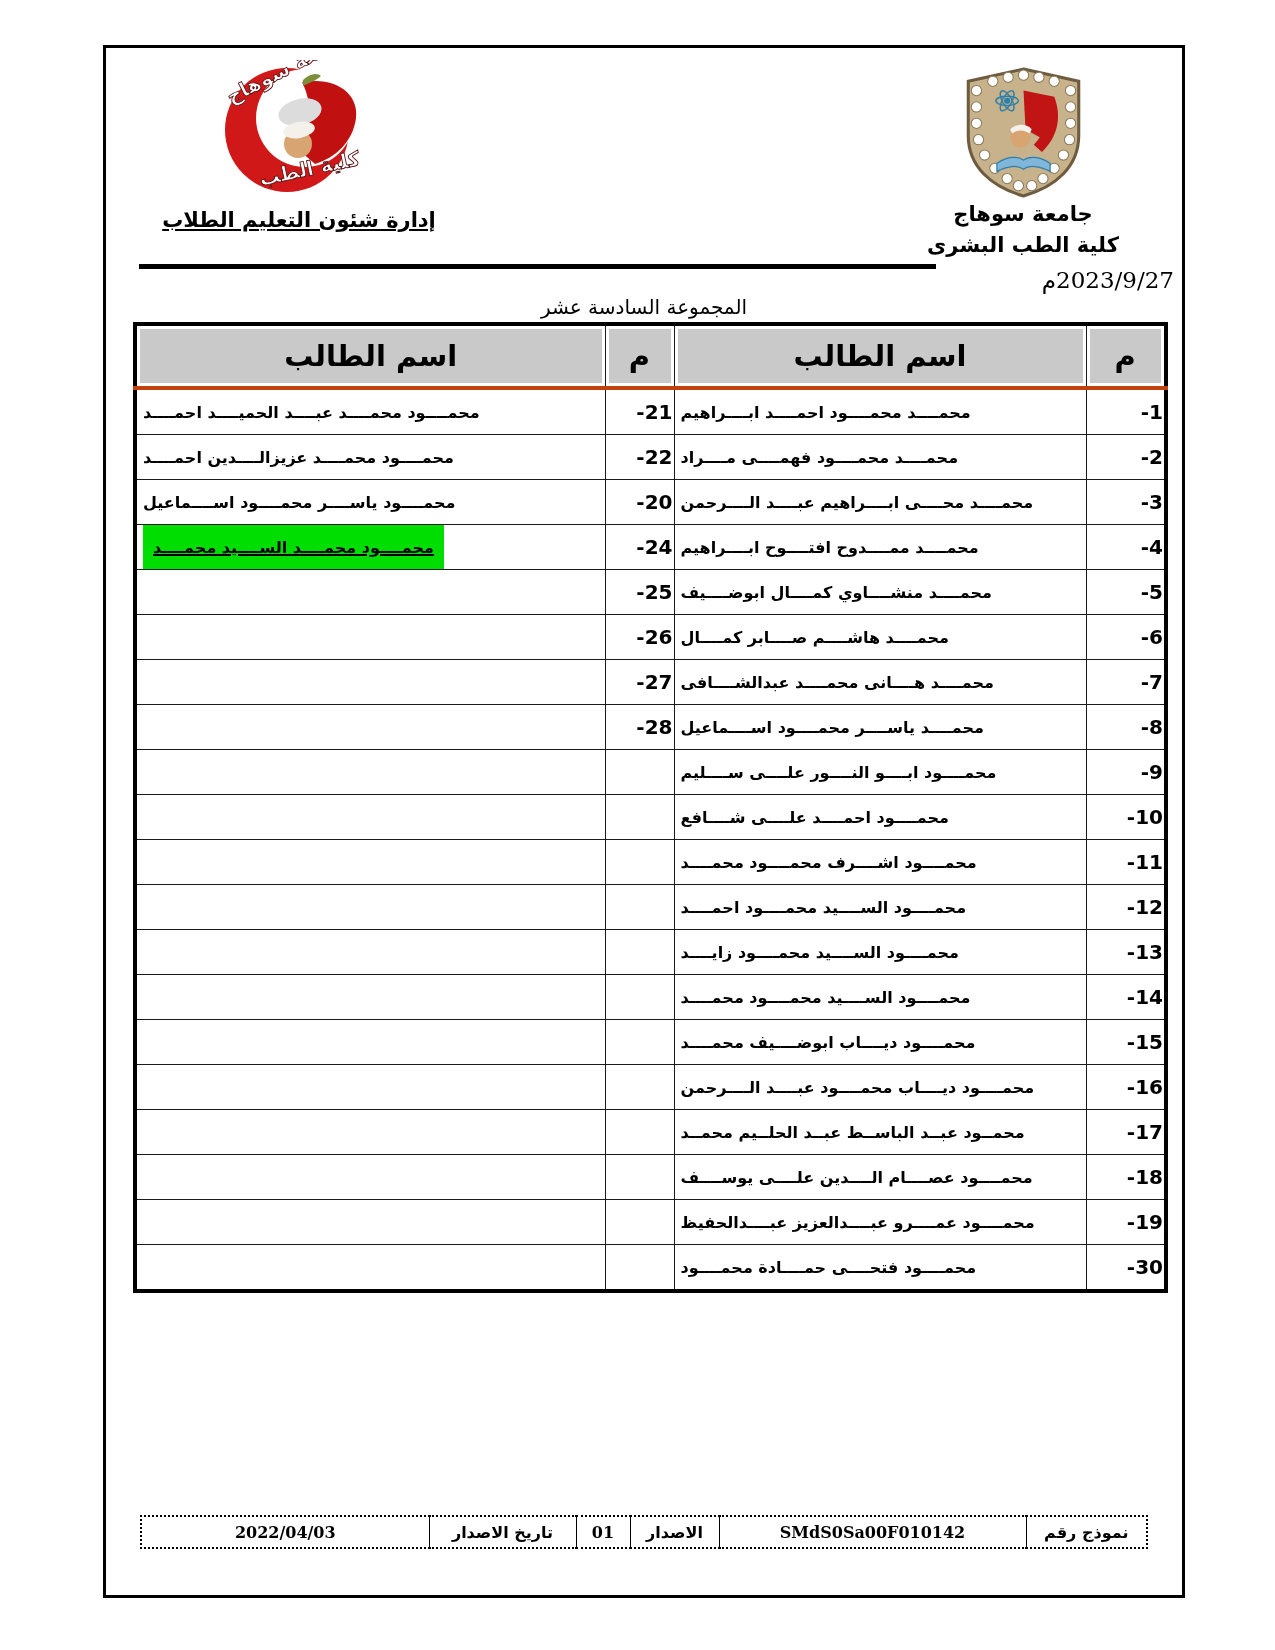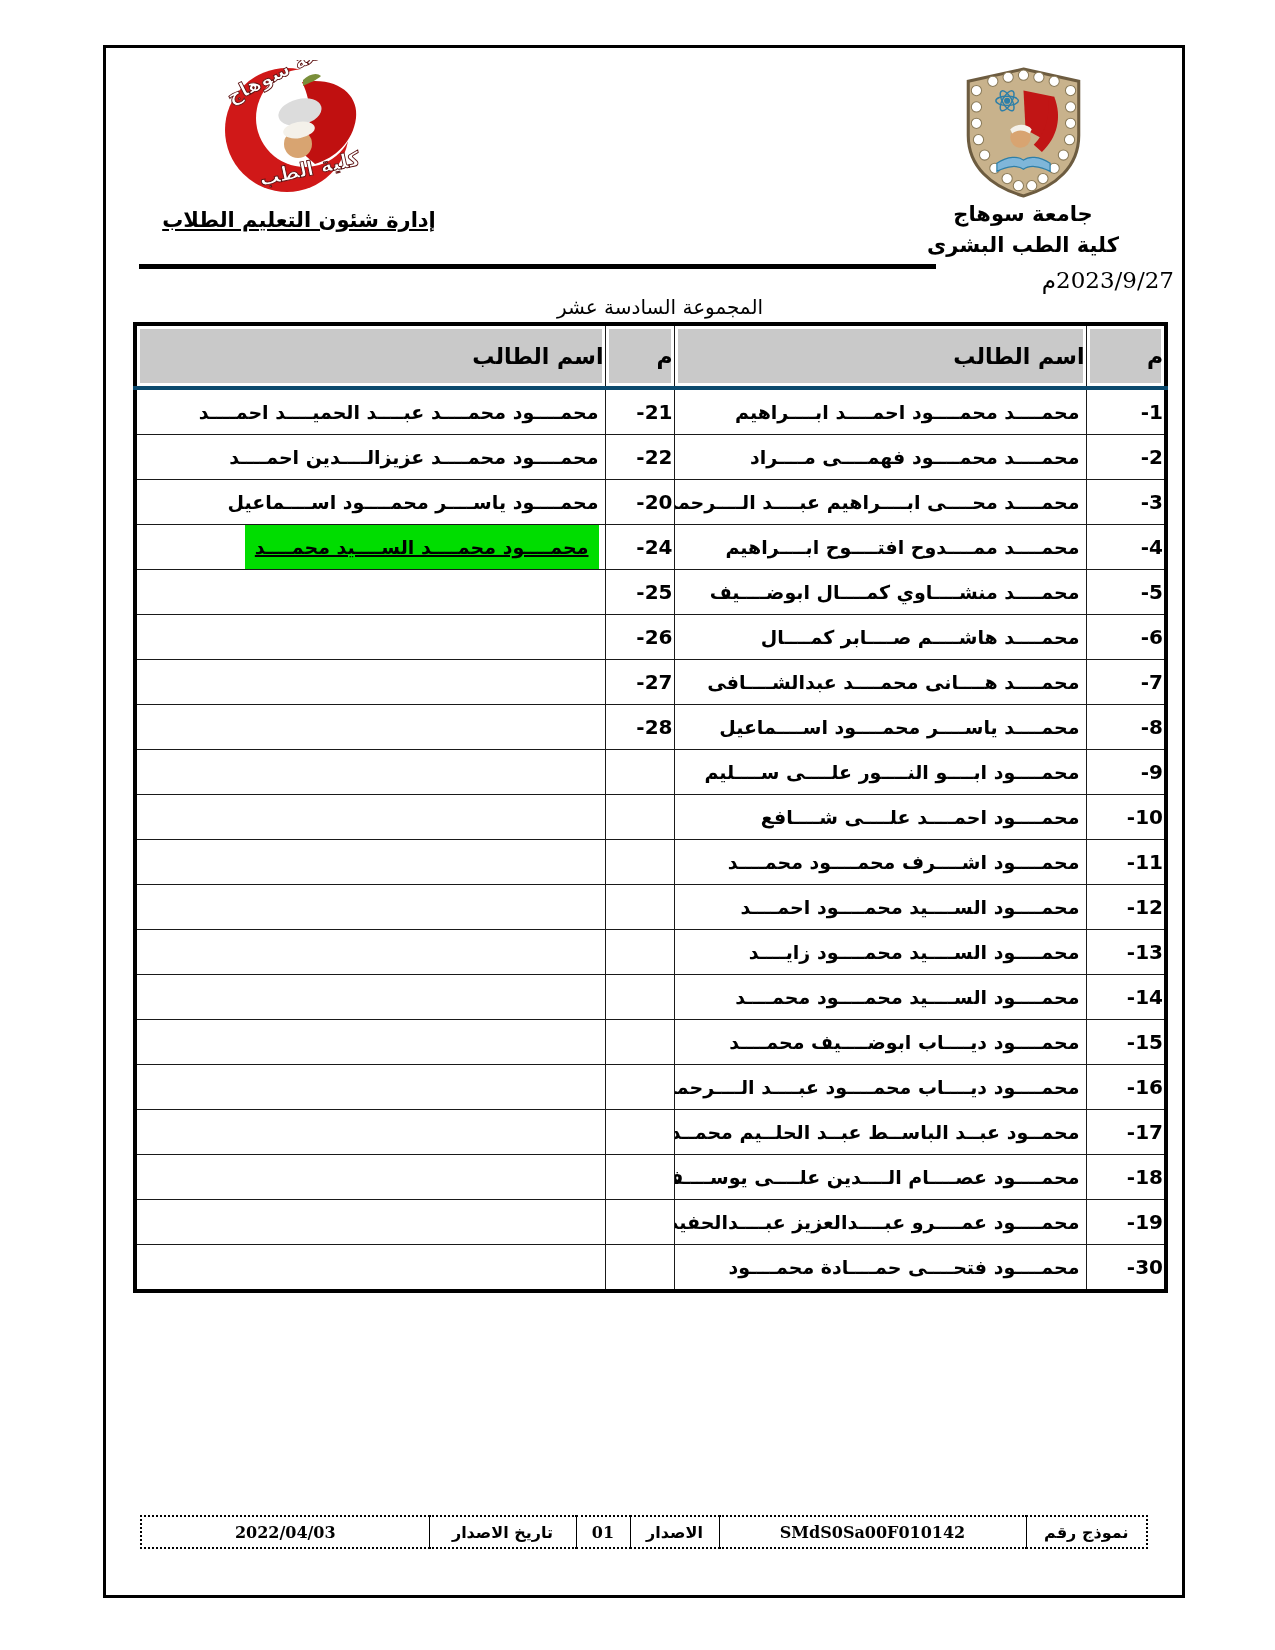--- a/index.html
+++ b/index.html
@@ -11,32 +11,32 @@
   .org-left{position:absolute;left:28px;top:12px;width:330px;text-align:center;}
   .org-left .label{margin-top:6px;font-size:21px;font-weight:bold;text-decoration:underline;}
   .title-center{position:absolute;left:362px;top:52px;width:348px;text-align:center;
                 font-weight:bold;font-size:20px;line-height:37px;white-space:nowrap;}
   .org-right{position:absolute;left:792px;top:18px;width:250px;text-align:center;}
   .org-right .label{font-size:21px;font-weight:bold;line-height:31px;}
   .rule{position:absolute;left:33px;top:216px;width:797px;height:5px;background:#000;}
   .date{position:absolute;top:219px;right:8px;font-size:23px;
         font-family:"DejaVu Serif","DejaVu Sans",serif;direction:rtl;margin-left:43px;}
   .group-title{position:absolute;left:0;top:247px;width:100%;text-align:center;
-               font-size:20px;direction:rtl;font-family:"DejaVu Serif","DejaVu Sans",serif;margin-left:16px;}
+               font-size:20px;direction:rtl;font-family:"DejaVu Serif","DejaVu Sans",serif;}
   
   table.main{position:absolute;left:27px;top:274px;width:1031px;border-collapse:collapse;
              direction:rtl;table-layout:fixed;}
   table.main{border:4px solid #000;}
   table.main td{border:1px solid #1a1a1a;overflow:hidden;}
-  table.main .thead td{background:var(--th-bg,#c9c9c9);height:58px;text-align:right;
-             font-weight:bold;font-size:22px;border-bottom:4px solid #0c4a6e;
+  table.main .thead td{background:var(--th-bg,#c9c9c9);height:58px;text-align:center;
+             font-weight:bold;font-size:29px;border-bottom:4px solid #c2410c;
              box-shadow:inset 0 0 0 3px #fff;}
   table.main tbody td{height:42px;}
   td.num{text-align:right;font-weight:bold;font-size:20px;direction:rtl;}
-  td.name{text-align:right;font-weight:bold;font-size:19px;direction:rtl;
+  td.name{text-align:left;font-weight:bold;font-size:16px;direction:rtl;
           padding:0 6px;white-space:nowrap;}
   .hl{background:var(--hl-color,#00dd00);text-decoration:underline;
       text-decoration-thickness:2px;padding:17px 10px;}
   
   table.footer{position:absolute;left:34px;top:1467px;width:1006px;border-collapse:collapse;
                direction:rtl;table-layout:fixed;border:2px dotted #000;}
   table.footer td{border:1px solid #000;height:28px;text-align:center;font-weight:bold;
                   font-size:16px;vertical-align:middle;}
   table.footer td.value{font-family:"DejaVu Serif","DejaVu Sans",serif;margin-top:48px;}
   

